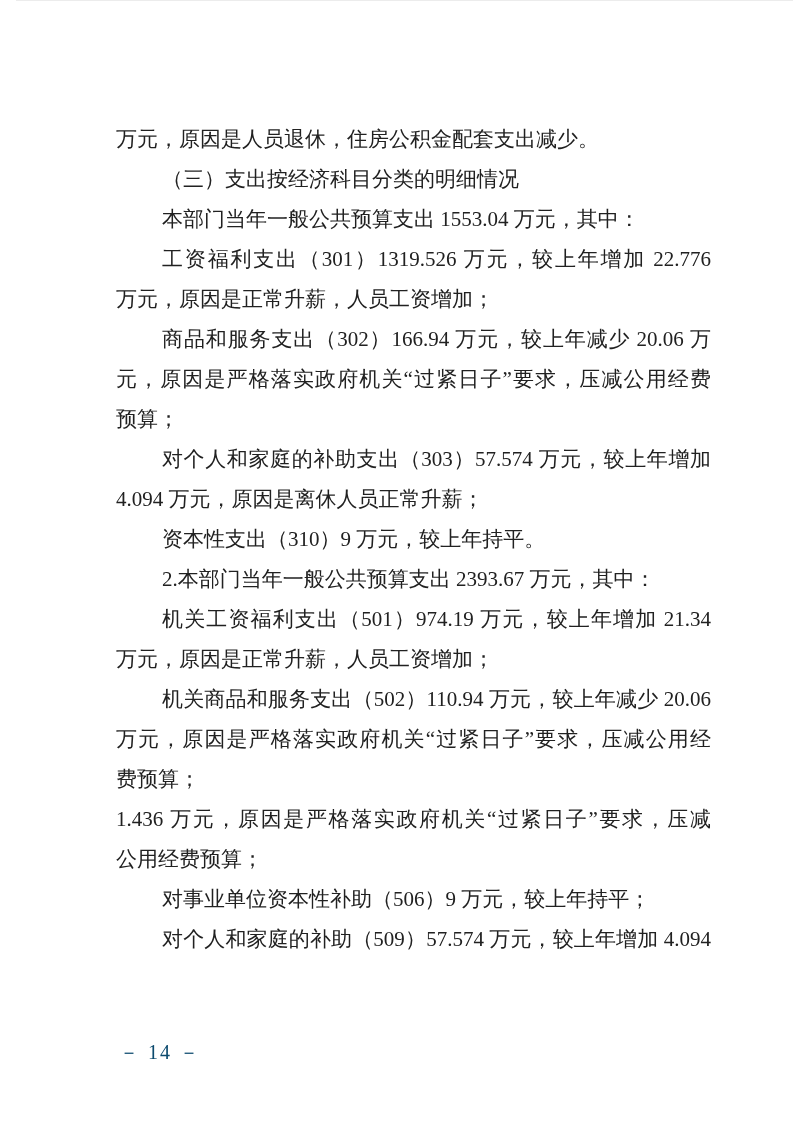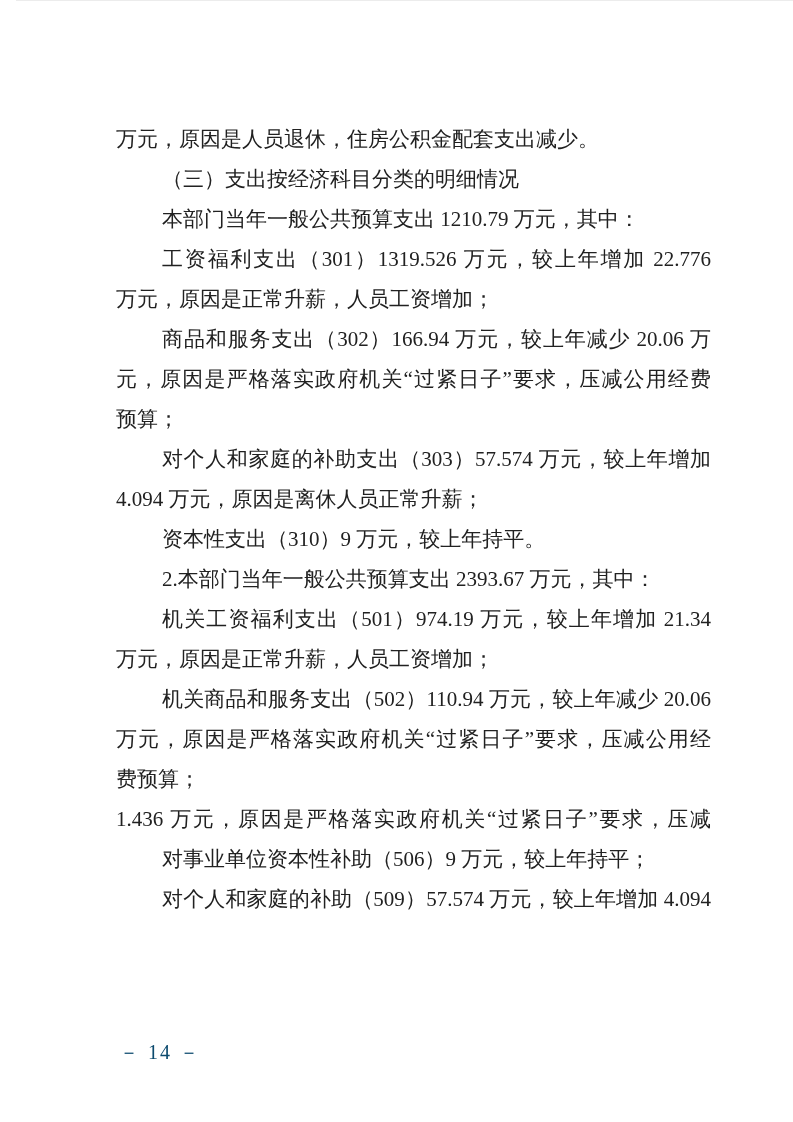--- a/index.html
+++ b/index.html
@@ -59,33 +59,34 @@
     color: #0c4a6e;
   }
 </style>
 </head>
 <body>
 
 <div class="page">
   <div class="text-block">
     <div class="line">万元，原因是人员退休，住房公积金配套支出减少。</div>
     <div class="line indent bold">（三）支出按经济科目分类的明细情况</div>
-    <div class="line indent">本部门当年一般公共预算支出 1210.79 万元，其中：</div>
+    <div class="line indent">本部门当年一般公共预算支出 1553.04 万元，其中：</div>
     <div class="line indent fill">工资福利支出（301）1319.526 万元，较上年增加 22.776</div>
     <div class="line">万元，原因是正常升薪，人员工资增加；</div>
     <div class="line indent fill">商品和服务支出（302）166.94 万元，较上年减少 20.06 万</div>
     <div class="line fill">元，原因是严格落实政府机关“过紧日子”要求，压减公用经费</div>
     <div class="line">预算；</div>
     <div class="line indent fill">对个人和家庭的补助支出（303）57.574 万元，较上年增加</div>
     <div class="line">4.094 万元，原因是离休人员正常升薪；</div>
     <div class="line indent">资本性支出（310）9 万元，较上年持平。</div>
     <div class="line indent">2.本部门当年一般公共预算支出 2393.67 万元，其中：</div>
     <div class="line indent fill">机关工资福利支出（501）974.19 万元，较上年增加 21.34</div>
     <div class="line">万元，原因是正常升薪，人员工资增加；</div>
     <div class="line indent fill">机关商品和服务支出（502）110.94 万元，较上年减少 20.06</div>
     <div class="line fill">万元，原因是严格落实政府机关“过紧日子”要求，压减公用经</div>
     <div class="line">费预算；</div>
     <div class="line fill">1.436 万元，原因是严格落实政府机关“过紧日子”要求，压减</div>
+    <div class="line">公用经费预算；</div>
     <div class="line indent">对事业单位资本性补助（506）9 万元，较上年持平；</div>
     <div class="line indent fill">对个人和家庭的补助（509）57.574 万元，较上年增加 4.094</div>
   </div>
   <div class="page-number">－ 14 －</div>
 </div>
 
 </body></html>

